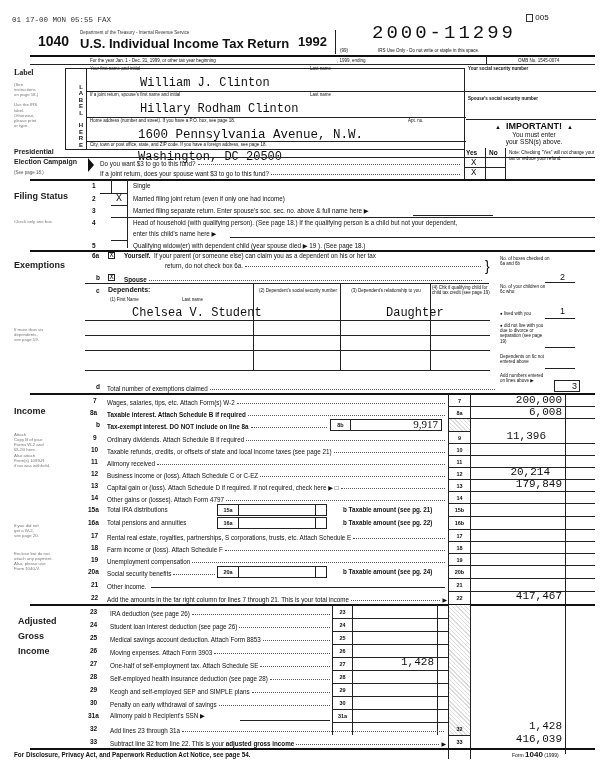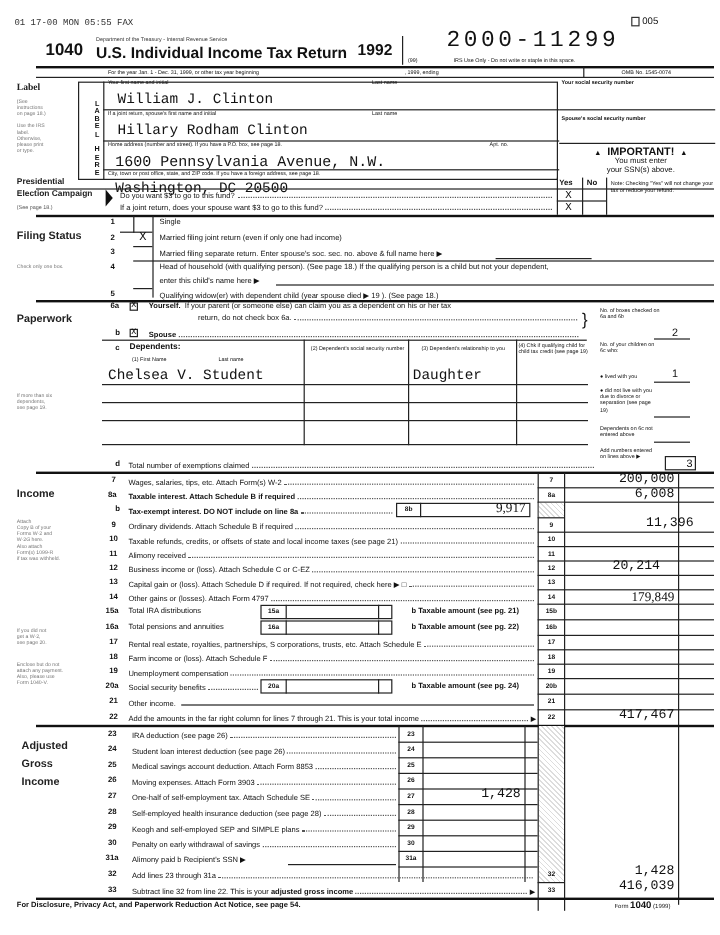--- a/index.html
+++ b/index.html
@@ -9,21 +9,21 @@
   .mono { font-family: "Liberation Mono", monospace; }
   .tiny { font-size: 4.5px; line-height: 1.15; }
   .lbl { font-size: 6.3px; white-space: nowrap; }
   .hline { position: absolute; height: 0; border-top: 1px solid #222; }
   .hthick { position: absolute; height: 0; border-top: 2px solid #111; }
   .vline { position: absolute; width: 0; border-left: 1px solid #222; }
   .dots { border-bottom: 1px dotted #555; flex: 1; margin: 0 2px 2px 2px; }
   .row { position: absolute; display: flex; align-items: flex-end; }
   .lnum { position: absolute; font-size: 6.5px; font-weight: bold; }
   .val { position: absolute; font-family: "Liberation Mono", monospace; font-size: 11px; text-align: right; }
-  .handwrite { font-family: "Liberation Mono", monospace; font-size: 12px; }
+  .handwrite { font-family: "Liberation Mono", monospace; font-size: 12px; margin-left: 42px; }
   .sidelabel { position: absolute; font-size: 8px; font-weight: bold; color: #222; }
   .sidesmall { position: absolute; font-size: 4.3px; color: #777; line-height: 1.2; }
   .box-num { position: absolute; font-size: 5.5px; font-weight: bold; text-align: center; }
   .checkbox { display: inline-block; width: 7px; height: 7px; border: 1px solid #222; vertical-align: middle; font-size: 7px; line-height: 5px; text-align: center; }
   .shade { position: absolute; background: repeating-linear-gradient(45deg,#ddd 0 1px,#fff 1px 3px); }
 </style>
 </head>
 <body>
 
 <div class="abs mono" style="left:12px;top:16px;font-size:7.5px;color:#333;">01 17-00  MON 05:55 FAX</div>
@@ -146,21 +146,21 @@
   <div class="abs lbl" style="left:133px;top:219px;">Head of household (with qualifying person). (See page 18.) If the qualifying person is a child but not your dependent,</div>
   <div class="abs lbl" style="left:133px;top:230px;">enter this child's name here ▶</div>
   <div class="hline" style="left:230px;top:237px;width:365px;"></div>
   <div class="hline" style="left:111px;top:240px;width:16px;"></div>
 
   <div class="lnum" style="left:92px;top:242px;">5</div>
   <div class="abs lbl" style="left:133px;top:242px;">Qualifying widow(er) with dependent child (year spouse died ▶ 19     ). (See page 18.)</div>
 </div>
 <div class="hthick" style="left:30px;top:250px;width:565px;"></div>
 
-<div class="sidelabel" style="left:14px;top:260px;font-size:9px;">Paperwork</div>
+<div class="sidelabel" style="left:14px;top:260px;font-size:9px;">Exemptions</div>
 <div class="sidesmall" style="left:14px;top:327px;">
   <div>If more than six</div>
   <div>dependents,</div>
   <div>see page 19.</div>
 </div>
 
 <div class="lnum" style="left:92px;top:252px;">6a</div>
 <span class="abs checkbox mono" style="left:108px;top:252px;">X</span>
 <div class="abs lbl" style="left:124px;top:252px;"><b>Yourself.</b>&nbsp; <span>If your parent (or someone else) can claim you as a dependent on his or her tax</span></div>
 <div class="row lbl" style="left:165px;top:260px;width:318px;height:9px;">
@@ -276,21 +276,21 @@
   <div class="val" style="left:352px;top:418px;width:86px;font-family:Liberation Serif, serif;">9,917</div>
   <div class="shade" style="left:449px;top:419px;width:21px;height:12px;"></div>
   <div class="hline" style="left:448px;top:431px;width:22px;"></div>
 
   <div class="lnum" style="left:93px;top:434px;">9</div>
   <div class="row lbl" style="left:107px;top:434px;width:340px;height:9px;">
       <span>Ordinary dividends. Attach Schedule B if required</span>
       <span class="dots"></span>
     </div>
   <div class="box-num" style="left:449px;top:435px;width:21px;">9</div>
-  <div class="val" style="left:488px;top:430px;width:90px;">11,396</div>
+  <div class="val" style="left:456px;top:430px;width:90px;">11,396</div>
   <div class="hline" style="left:448px;top:443px;width:147px;"></div>
 
   <div class="lnum" style="left:91px;top:446px;">10</div>
   <div class="row lbl" style="left:107px;top:446px;width:340px;height:9px;">
       <span>Taxable refunds, credits, or offsets of state and local income taxes (see page 21)</span>
       <span class="dots"></span>
     </div>
   <div class="box-num" style="left:449px;top:447px;width:21px;">10</div>
   <div class="abs" style="left:472px;top:444px;width:90px;height:10px;"></div>
   <div class="hline" style="left:448px;top:455px;width:147px;"></div>
@@ -312,21 +312,21 @@
   <div class="box-num" style="left:449px;top:471px;width:21px;">12</div>
   <div class="val" style="left:460px;top:466px;width:90px;">20,214</div>
   <div class="hline" style="left:448px;top:479px;width:147px;"></div>
 
   <div class="lnum" style="left:91px;top:482px;">13</div>
   <div class="row lbl" style="left:107px;top:482px;width:340px;height:9px;">
       <span>Capital gain or (loss). Attach Schedule D if required. If not required, check here ▶ □</span>
       <span class="dots"></span>
     </div>
   <div class="box-num" style="left:449px;top:483px;width:21px;">13</div>
-  <div class="val" style="left:472px;top:492px;width:90px;font-family:Liberation Serif, serif;">179,849</div>
+  <div class="val" style="left:472px;top:478px;width:90px;">179,849</div>
   <div class="hline" style="left:448px;top:491px;width:147px;"></div>
 
   <div class="lnum" style="left:91px;top:494px;">14</div>
   <div class="row lbl" style="left:107px;top:494px;width:340px;height:9px;">
       <span>Other gains or (losses). Attach Form 4797</span>
       <span class="dots"></span>
     </div>
   <div class="box-num" style="left:449px;top:495px;width:21px;">14</div>
   <div class="abs" style="left:472px;top:492px;width:90px;height:10px;"></div>
   <div class="hline" style="left:448px;top:503px;width:147px;"></div>

